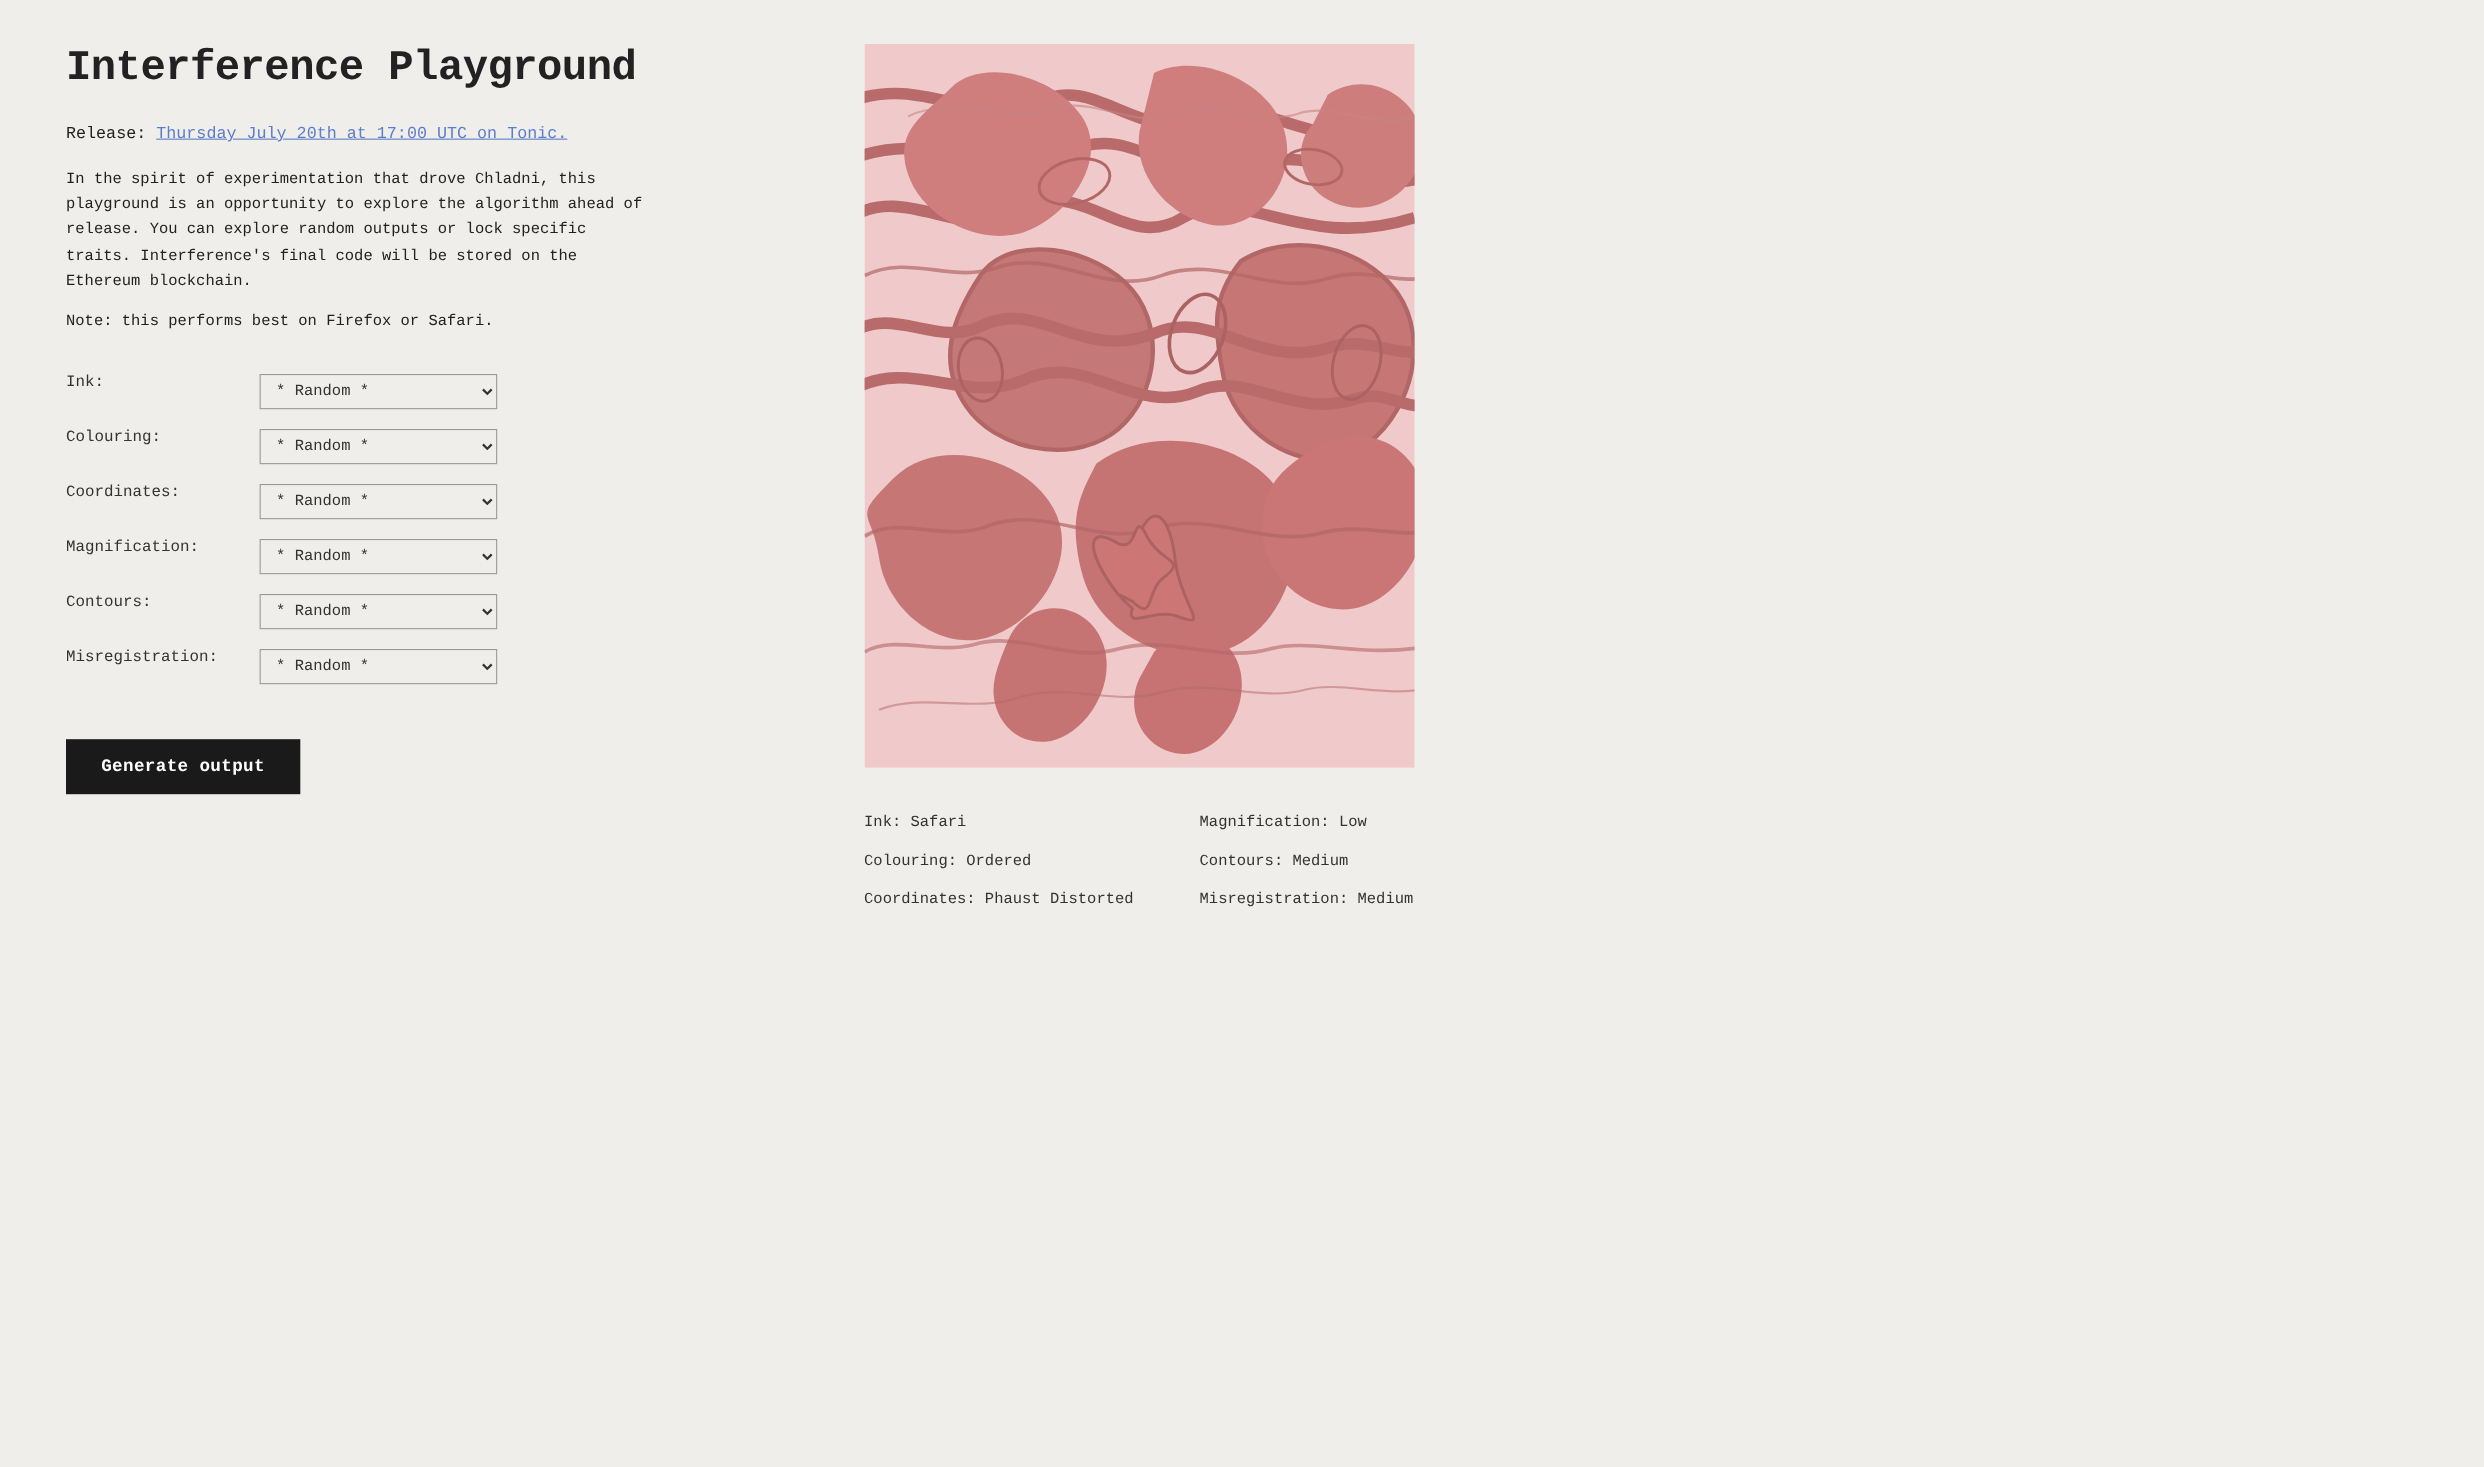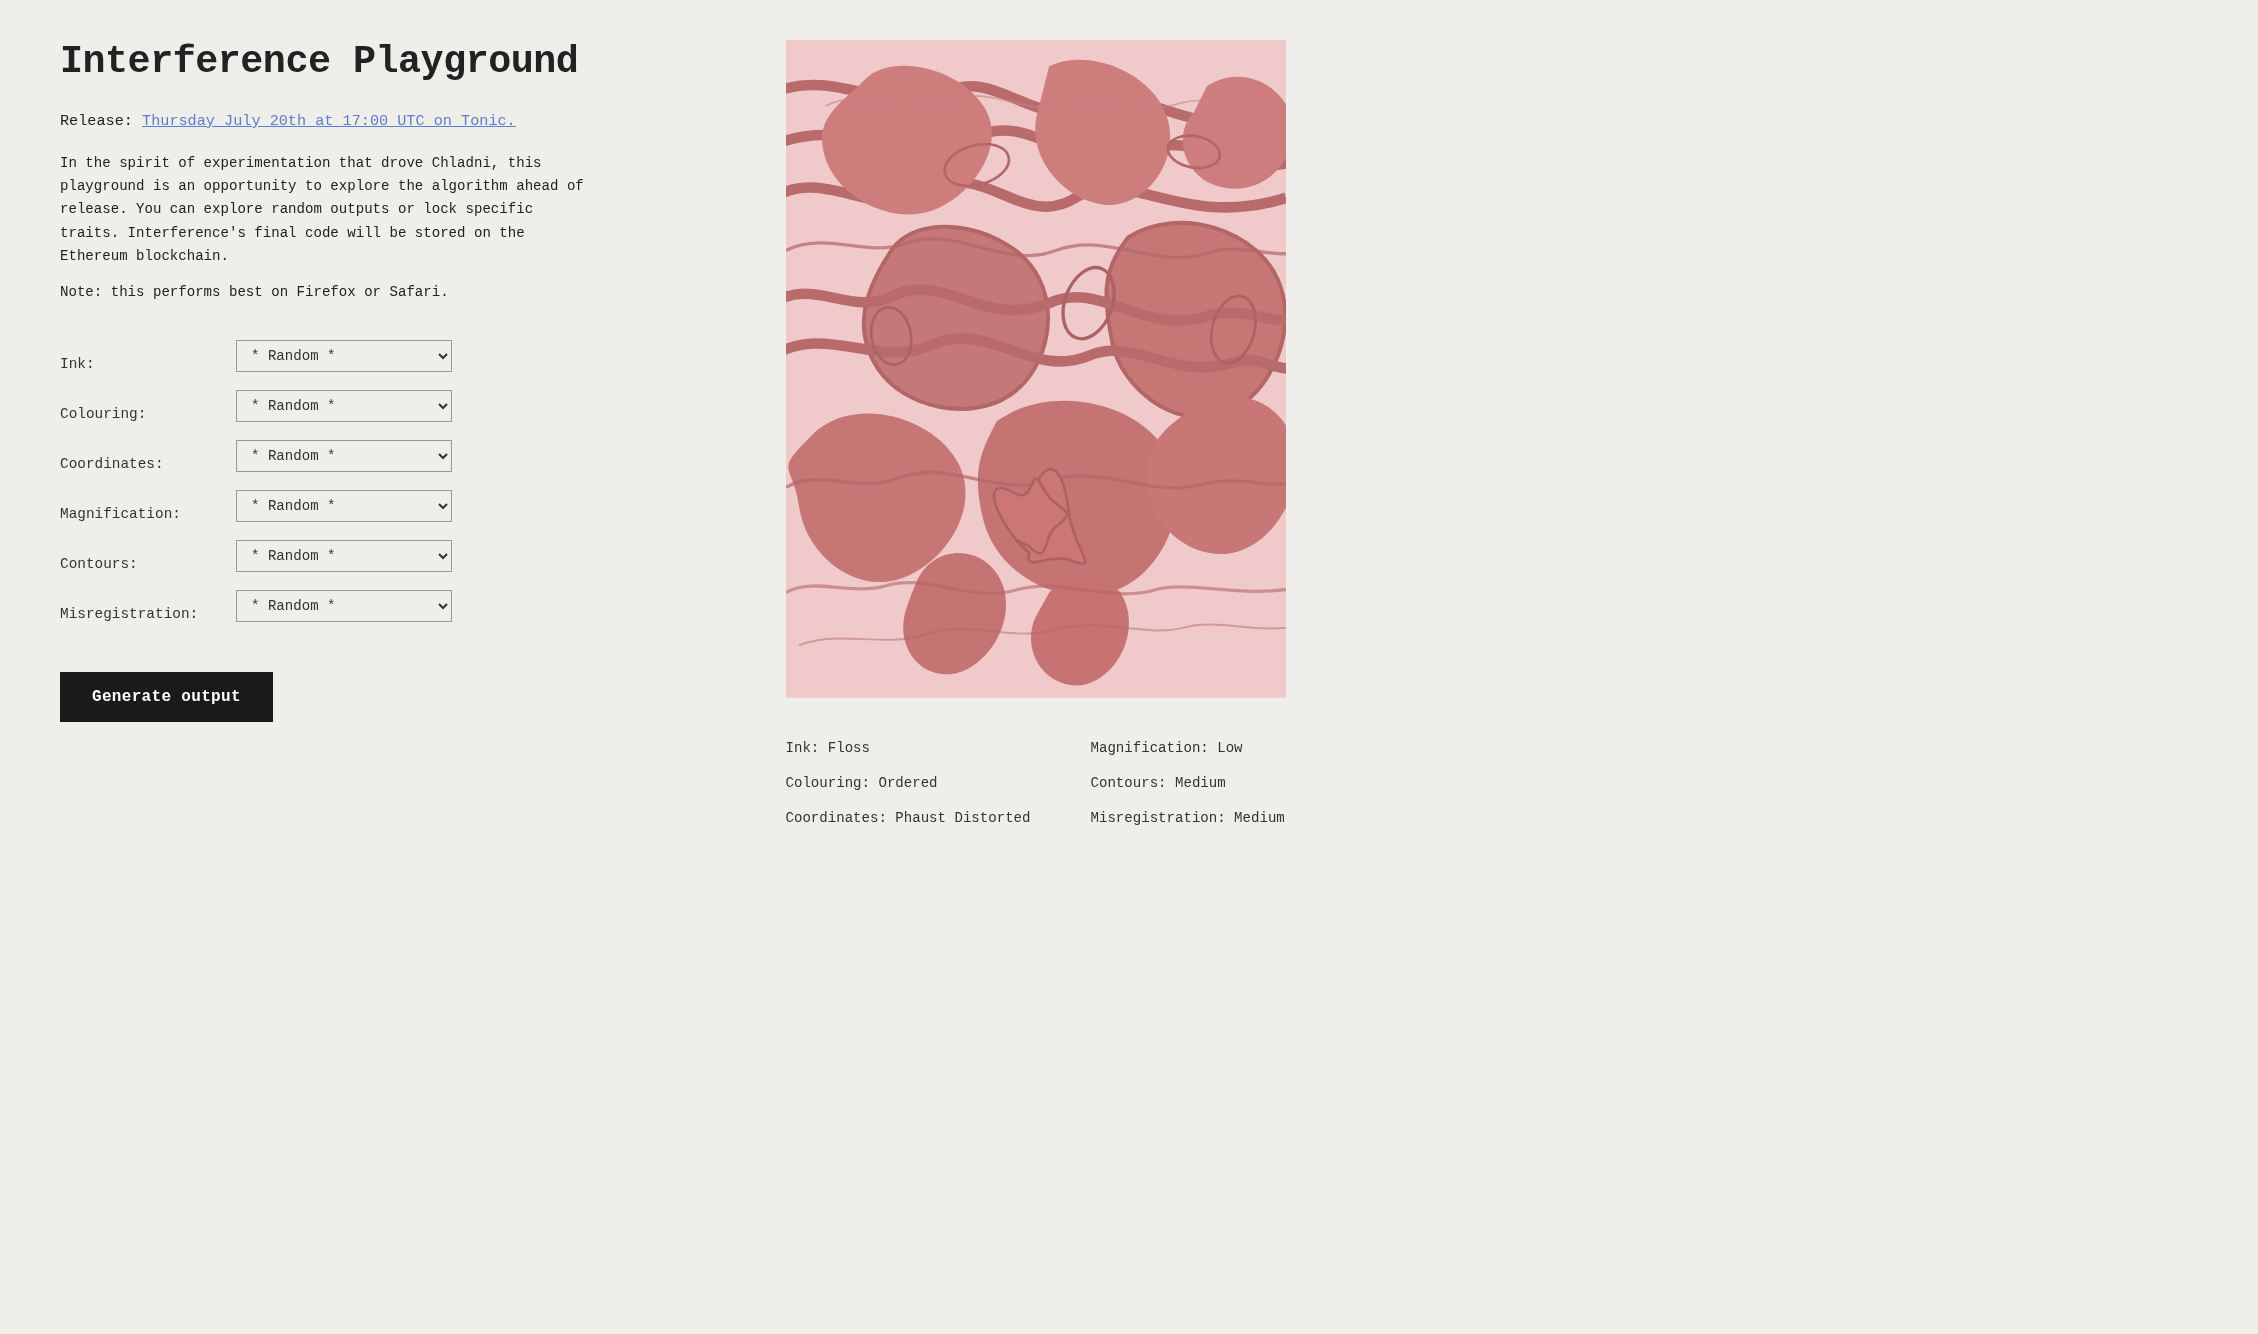--- a/index.html
+++ b/index.html
@@ -62,21 +62,21 @@
       font-size: 0.88em;
       margin-bottom: 40px;
     }
 
     .controls-section {
       margin-top: 10px;
     }
 
     .control-row {
       display: flex;
-      align-items: flex-end;
+      align-items: flex-start;
       margin-bottom: 18px;
       gap: 16px;
     }
 
     .control-label {
       font-size: 0.9em;
       width: 160px;
       min-width: 160px;
       color: #333;
     }
@@ -230,21 +230,21 @@
           <ellipse cx="145" cy="95" rx="25" ry="15" fill="none" stroke="#a85555" stroke-width="2" transform="rotate(-15 145 95)"></ellipse>
           <ellipse cx="310" cy="85" rx="20" ry="12" fill="none" stroke="#a85555" stroke-width="2" transform="rotate(10 310 85)"></ellipse>
           <ellipse cx="230" cy="200" rx="18" ry="28" fill="none" stroke="#a05050" stroke-width="2.5" transform="rotate(20 230 200)"></ellipse>
           <ellipse cx="80" cy="225" rx="15" ry="22" fill="none" stroke="#a05050" stroke-width="2" transform="rotate(-10 80 225)"></ellipse>
           <ellipse cx="340" cy="220" rx="16" ry="26" fill="none" stroke="#a05050" stroke-width="2" transform="rotate(15 340 220)"></ellipse>
         </g>
       </svg>
     </div>
 
     <div class="traits-grid">
-      <div class="trait-item">Ink: Floss</div>
+      <div class="trait-item">Ink: Safari</div>
       <div class="trait-item">Magnification: Low</div>
       <div class="trait-item">Colouring: Ordered</div>
       <div class="trait-item">Contours: Medium</div>
       <div class="trait-item">Coordinates: Phaust Distorted</div>
       <div class="trait-item">Misregistration: Medium</div>
     </div>
   </div>
 </div>
 
 </body></html>

